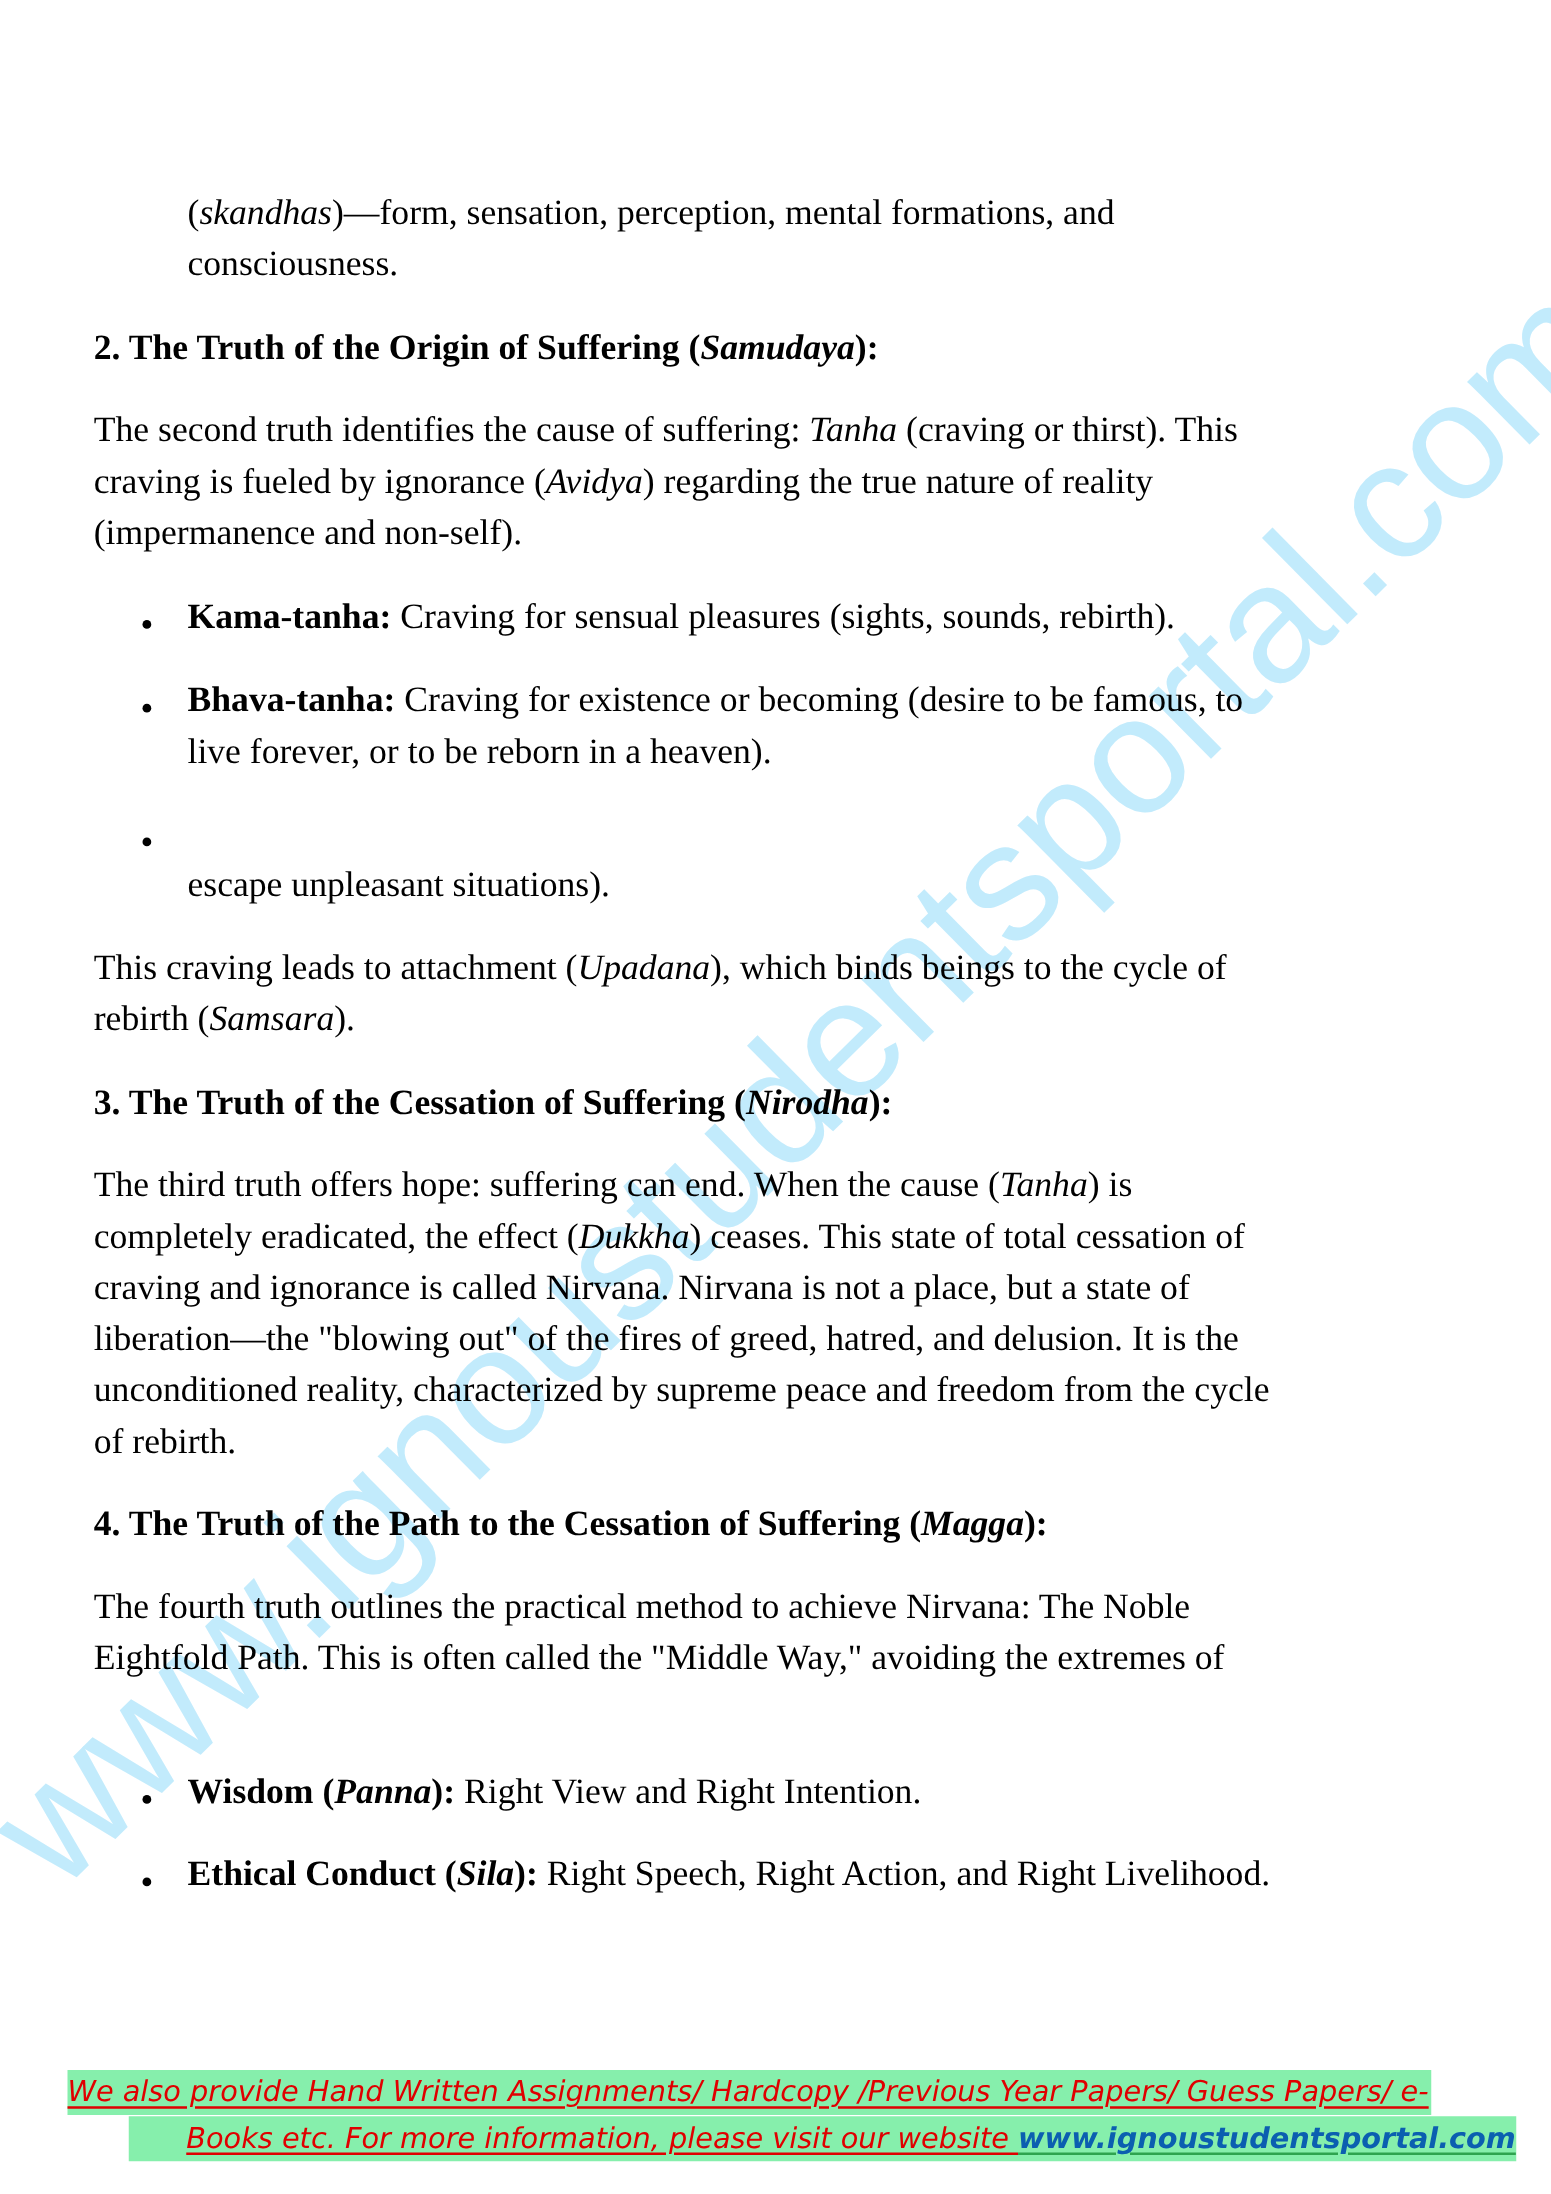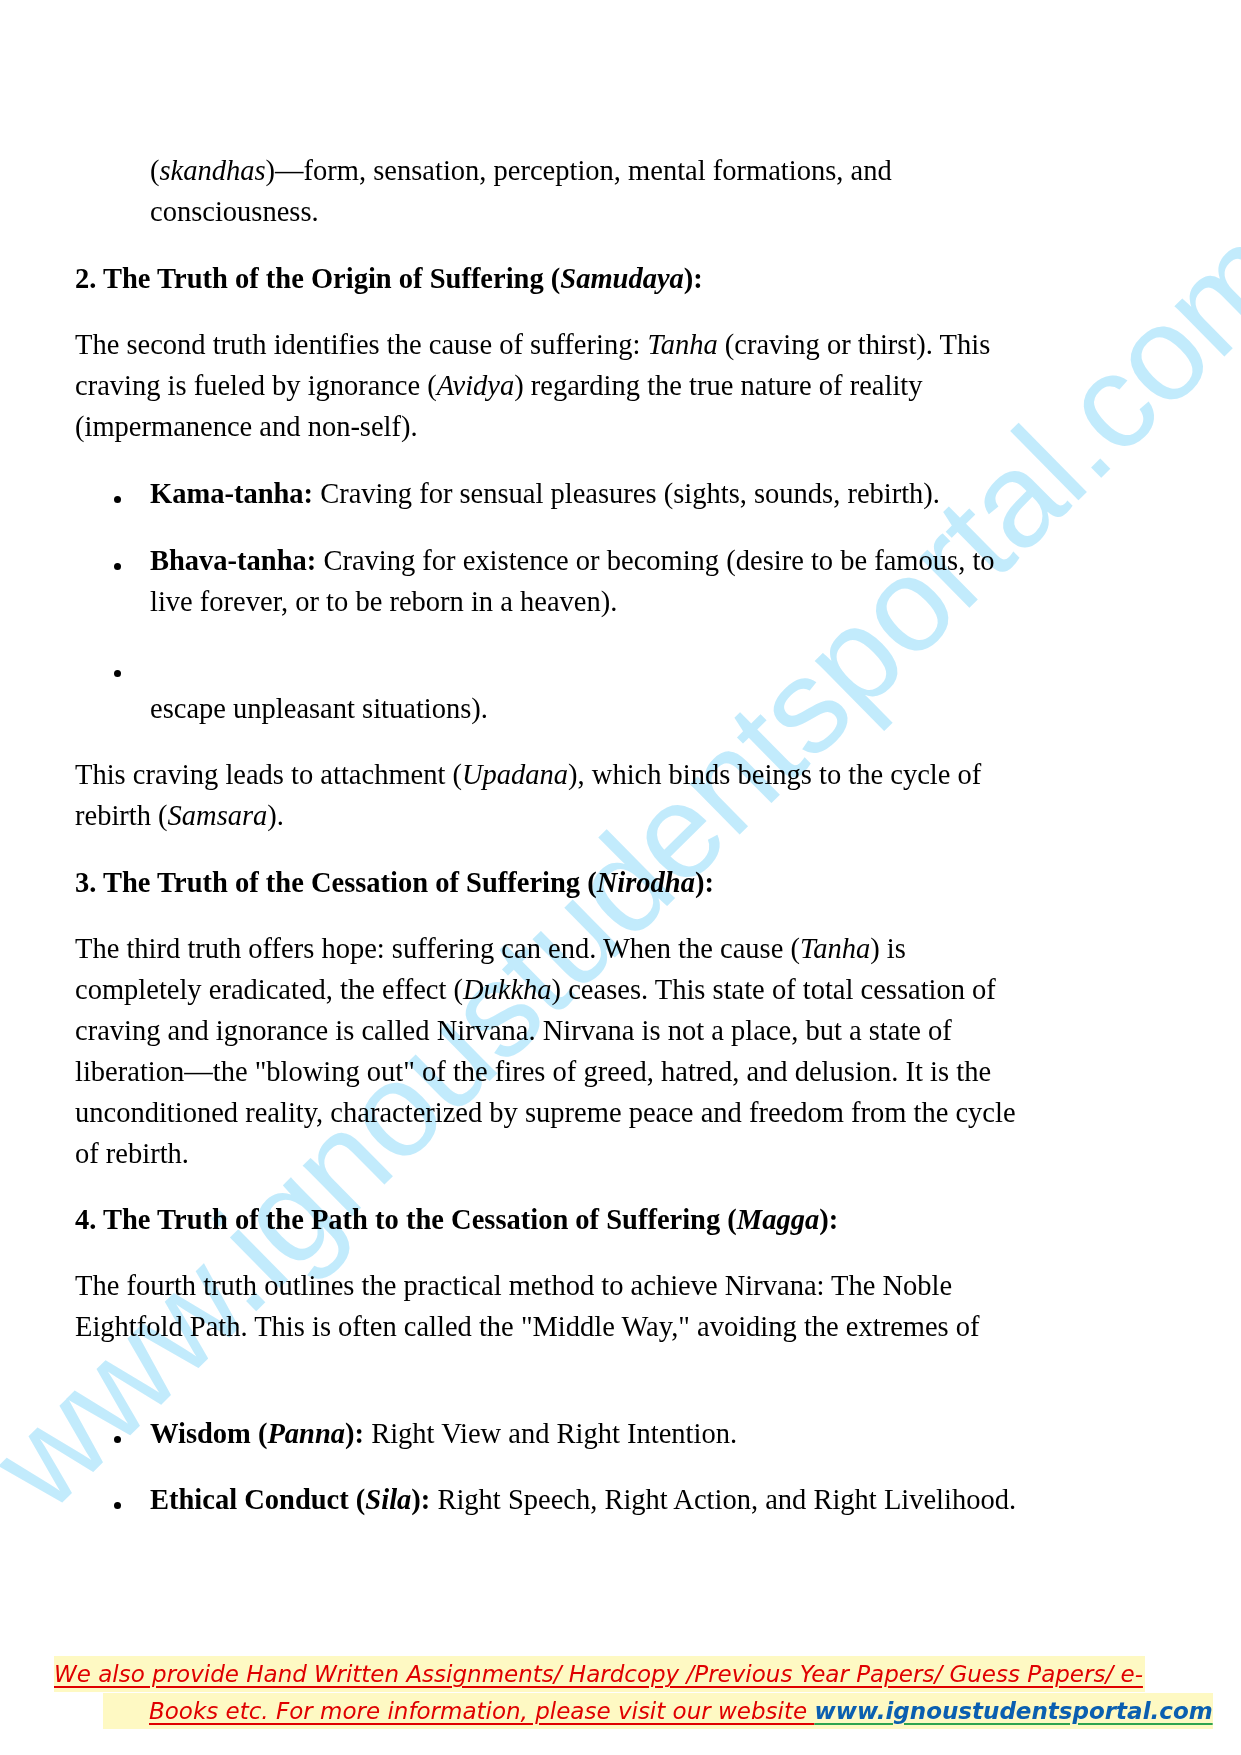--- a/index.html
+++ b/index.html
@@ -37,21 +37,21 @@
     opacity: 0.95;
   }
   .footer-line {
     position: absolute;
     white-space: nowrap;
     font-family: "DejaVu Sans", "Liberation Sans", sans-serif;
     font-style: italic;
     font-size: 23px;
     line-height: 36px;
     height: 36px;
-    background: #fef9c3;
+    background: #86efac;
     color: #e00000;
     z-index: 3;
   }
   .footer-line .red { color: #e00000; text-decoration: underline; text-decoration-color: #e00000; text-decoration-thickness: 2px; text-underline-offset: 4px; }
   .footer-line .url { color: #0b5fb0; font-weight: bold; text-decoration: underline; text-decoration-color: #2ea44f; text-decoration-thickness: 2px; text-underline-offset: 4px; }
 </style>
 </head>
 <body>
 
 <div class="page">

